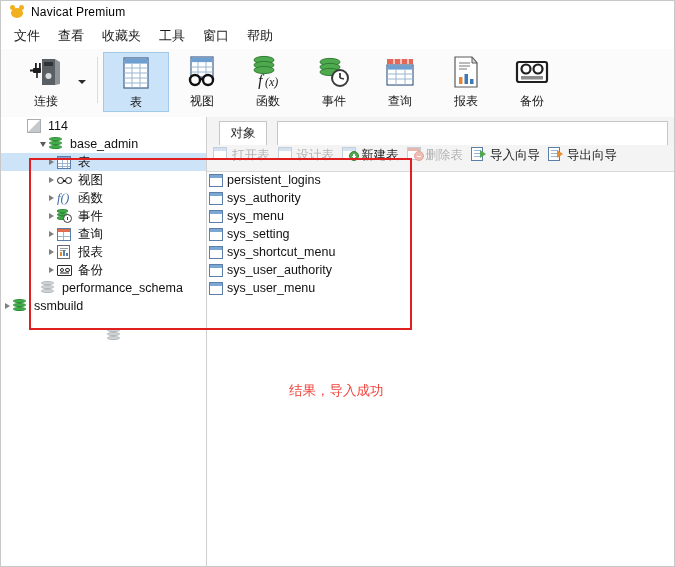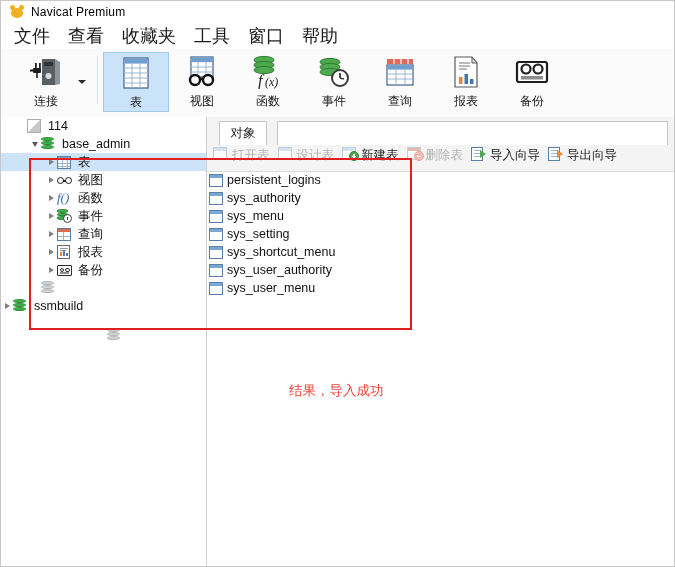--- a/index.html
+++ b/index.html
@@ -40,21 +40,21 @@
   .title-icon .ear2 { left: 9px; top: 0px; }
   .title-text { font-size: 12px; color: #000; letter-spacing: .2px; }
 
   
   .menubar {
     position: absolute; left: 0; top: 22px; width: 675px; height: 26px;
     background: #ffffff; border-bottom: 1px solid #dedede;
     display: flex; align-items: center;
   }
   .menu-item {
-    font-size: 18px; color: #1b1b1b; padding: 3px 9px; cursor: default;
+    font-size: 13px; color: #1b1b1b; padding: 3px 9px; cursor: default;
     white-space: nowrap;
   }
   .menu-item:first-child { margin-left: 4px; }
 
   
   .toolbar {
     position: absolute; left: 0; top: 48px; width: 675px; height: 68px;
     background: #fbfbfb; border-bottom: 1px solid #d2d2d2;
     display: flex; align-items: flex-start;
   }
@@ -424,21 +424,21 @@
       <div class="t-ico">
           <div class="ic-conn off">
             <div class="bg"></div>
             <div class="sl"></div>
           </div>
         </div>
       <div class="t-label">114</div>
     </div>
 
 
-    <div class="tree-row" style="padding-left:28px;">
+    <div class="tree-row" style="padding-left:36px;">
       <div class="chev">
           <div class="chev-d"></div>
         </div>
       <div class="t-ico">
           <div class="ic-db">
             <i></i>
             <i></i>
             <i></i>
           </div>
         </div>
@@ -548,20 +548,21 @@
 
     <div class="tree-row" style="padding-left:28px;">
       <div class="chev"></div>
       <div class="t-ico">
           <div class="ic-db grey">
             <i></i>
             <i></i>
             <i></i>
           </div>
         </div>
+      <div class="t-label">performance_schema</div>
     </div>
 
     <div class="tree-row" style="">
       <div class="chev">
           <div class="chev-r"></div>
         </div>
       <div class="t-ico">
           <div class="ic-db">
             <i></i>
             <i></i>

